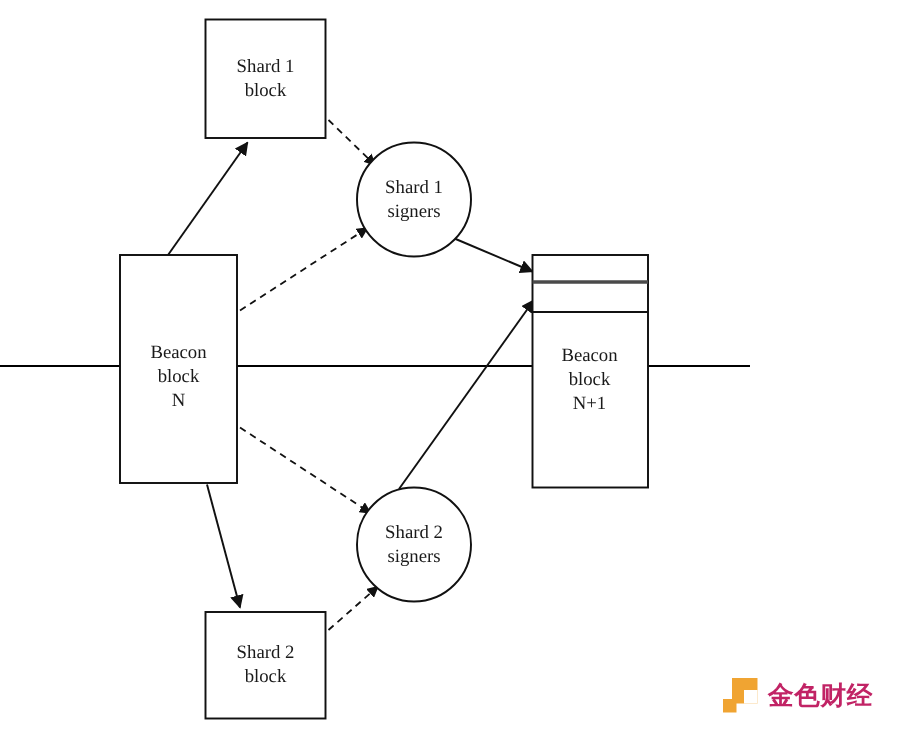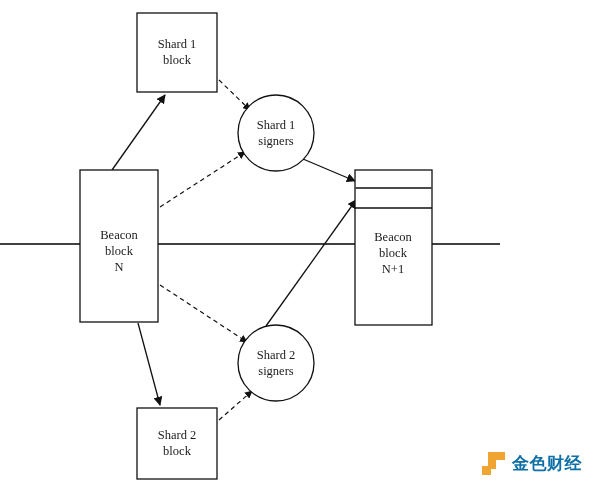--- a/index.html
+++ b/index.html
@@ -42,21 +42,21 @@
     position:absolute;right:0;top:8px;width:9px;height:9px;
     background:#ffffff;
   }
   #wm-mark .sq-small{
     position:absolute;left:0;bottom:0;width:9px;height:9px;
     background:#f0a028;
   }
   #wm-text{
     font-family:"DejaVu Sans","Liberation Sans",sans-serif;
     font-size:17px;font-weight:700;
-    color:#0369a1;
+    color:#be185d;
     letter-spacing:.5px;
     white-space:nowrap;
   }
 </style>
 </head>
 <body>
 
 <svg id="canvas" viewBox="0 0 600 492">
   <defs>
     <marker id="arrow-solid" viewBox="0 0 10 10" refX="9" refY="5" markerWidth="7" markerHeight="7" orient="auto-start-reverse">

